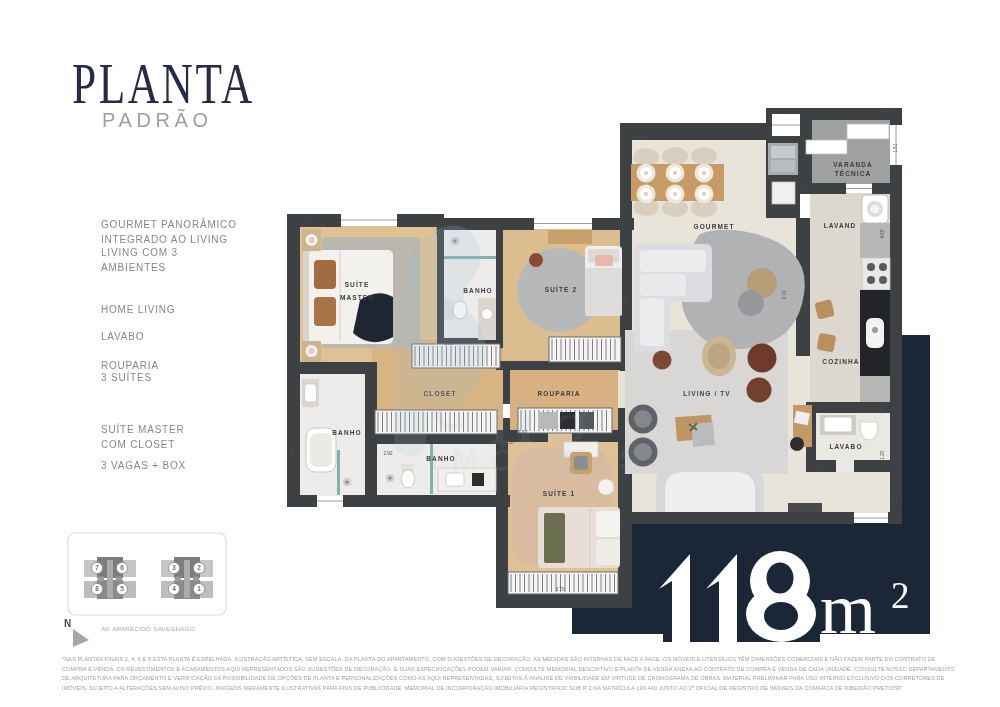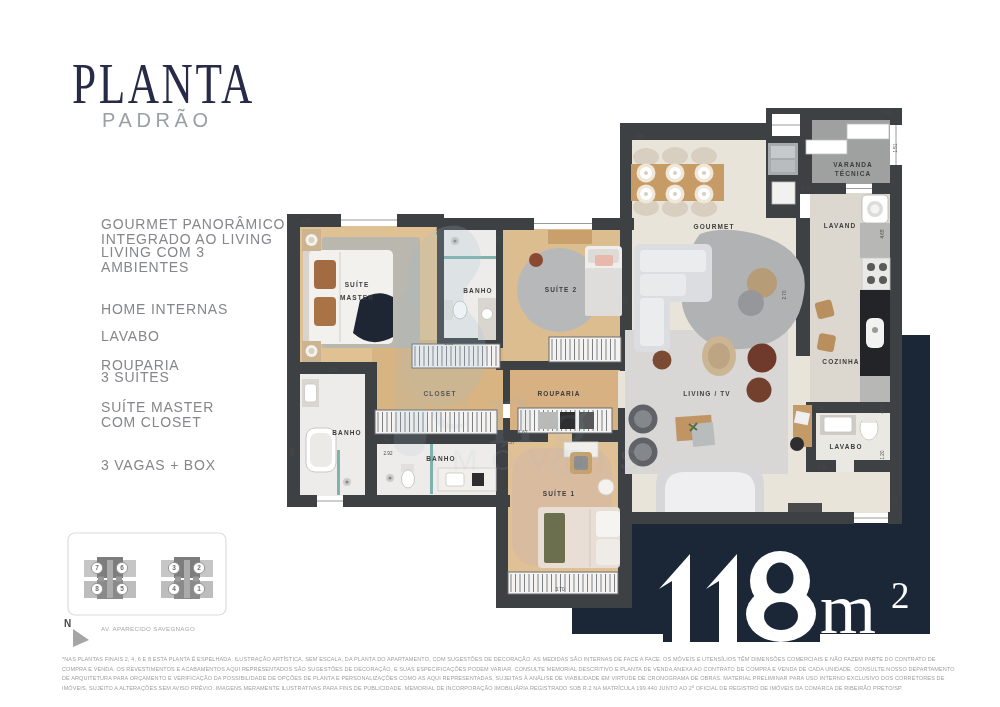--- a/index.html
+++ b/index.html
@@ -1,44 +1,44 @@
 <!DOCTYPE html>
 <html><head><meta charset="utf-8">
 <style>
 html,body{margin:0;padding:0}
 body{width:1000px;height:707px;position:relative;background:#fff;overflow:hidden;
  font-family:"Liberation Sans",sans-serif}
 .abs{position:absolute}
 .title{left:72px;top:51px;font-family:"Liberation Serif",serif;font-size:51px;
  color:#272b47;letter-spacing:3px;transform:scale(.85,1.12);transform-origin:left top;white-space:nowrap}
 .sub{left:102px;top:109px;font-size:20px;color:#9ba0a4;letter-spacing:4.6px}
-.feat{left:101px;font-size:14px;line-height:15px;color:#85878a;letter-spacing:.8px;white-space:nowrap}
+.feat{left:101px;font-size:10px;line-height:15px;color:#85878a;letter-spacing:.8px;white-space:nowrap}
 .fine{left:62px;font-size:5.5px;line-height:9.4px;color:#a0a0a0;letter-spacing:.12px;white-space:nowrap}
 .av{left:101px;top:625px;font-size:6.2px;color:#a8a8a8;letter-spacing:.3px}
 .north{left:64px;top:618px;font-size:10px;font-weight:bold;color:#4a4a4a}
 </style></head>
 <body>
 
 <div class="abs title">PLANTA</div>
 
 <div class="abs sub">PADRÃO</div>
 
 <div class="abs feat" style="top:217px">GOURMET PANORÂMICO<br>INTEGRADO AO LIVING</div>
 
 <div class="abs feat" style="top:245px">LIVING COM 3<br>AMBIENTES</div>
 
-<div class="abs feat" style="top:302px">HOME INTERNAS</div>
+<div class="abs feat" style="top:302px">HOME LIVING</div>
 
 <div class="abs feat" style="top:329px">LAVABO</div>
 
 <div class="abs feat" style="top:358px">ROUPARIA</div>
 
 <div class="abs feat" style="top:370px">3 SUÍTES</div>
 
-<div class="abs feat" style="top:400px">SUÍTE MASTER<br>COM CLOSET</div>
+<div class="abs feat" style="top:422px">SUÍTE MASTER<br>COM CLOSET</div>
 
 <div class="abs feat" style="top:458px">3 VAGAS + BOX</div>
 
 <svg class="abs" style="left:0;top:0" width="1000" height="707" viewBox="0 0 1000 707">
 
 <rect x="572" y="335" width="358" height="299" fill="#1b2737"></rect>
 <rect x="663" y="634" width="157" height="8" fill="#1b2737"></rect>
 
 <rect x="300" y="226" width="137" height="136" fill="#e0c193"></rect>
 

